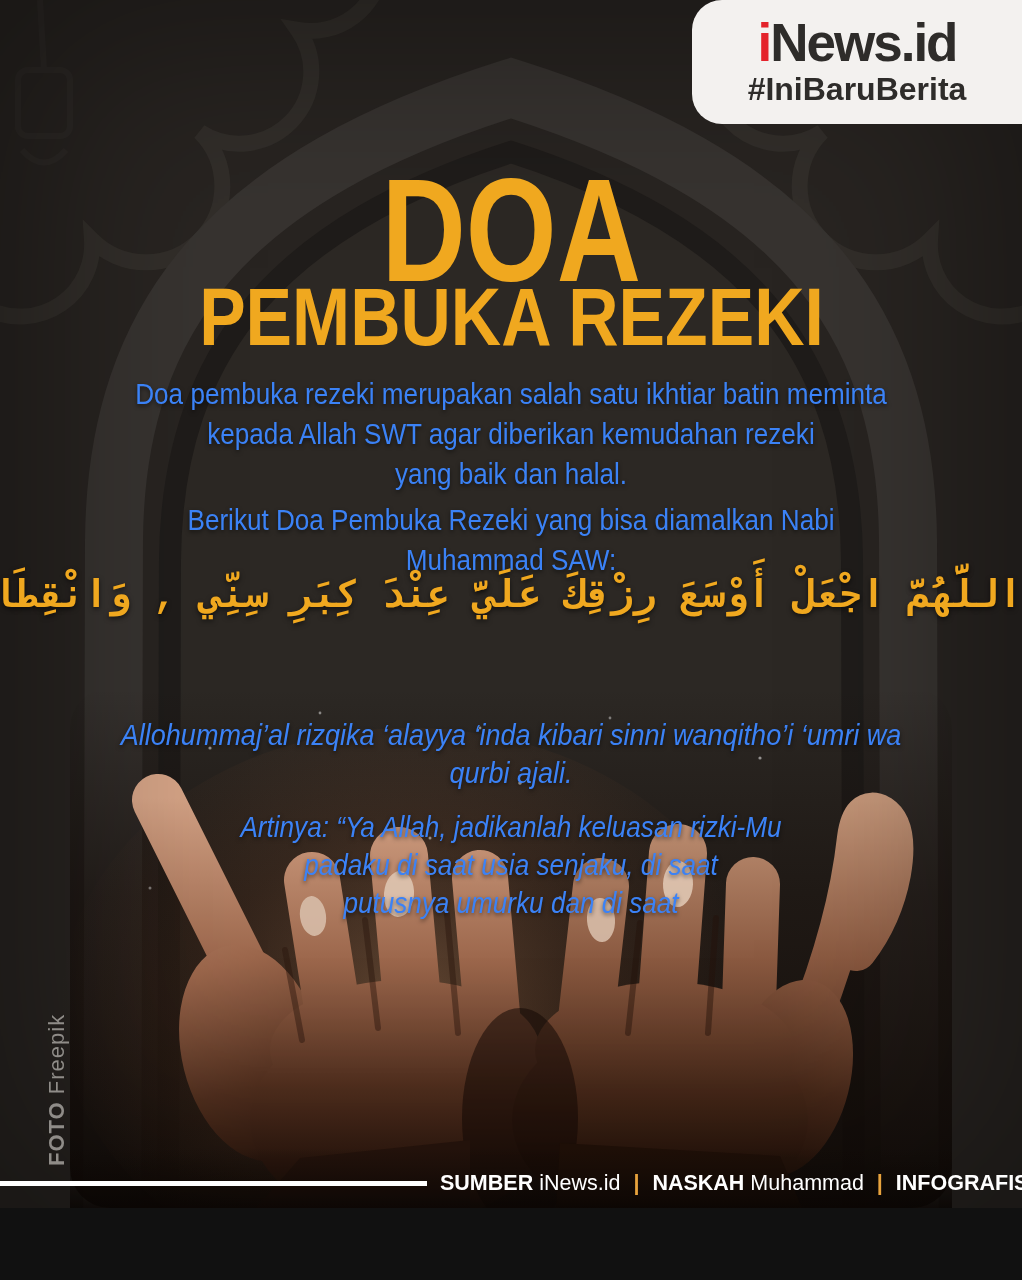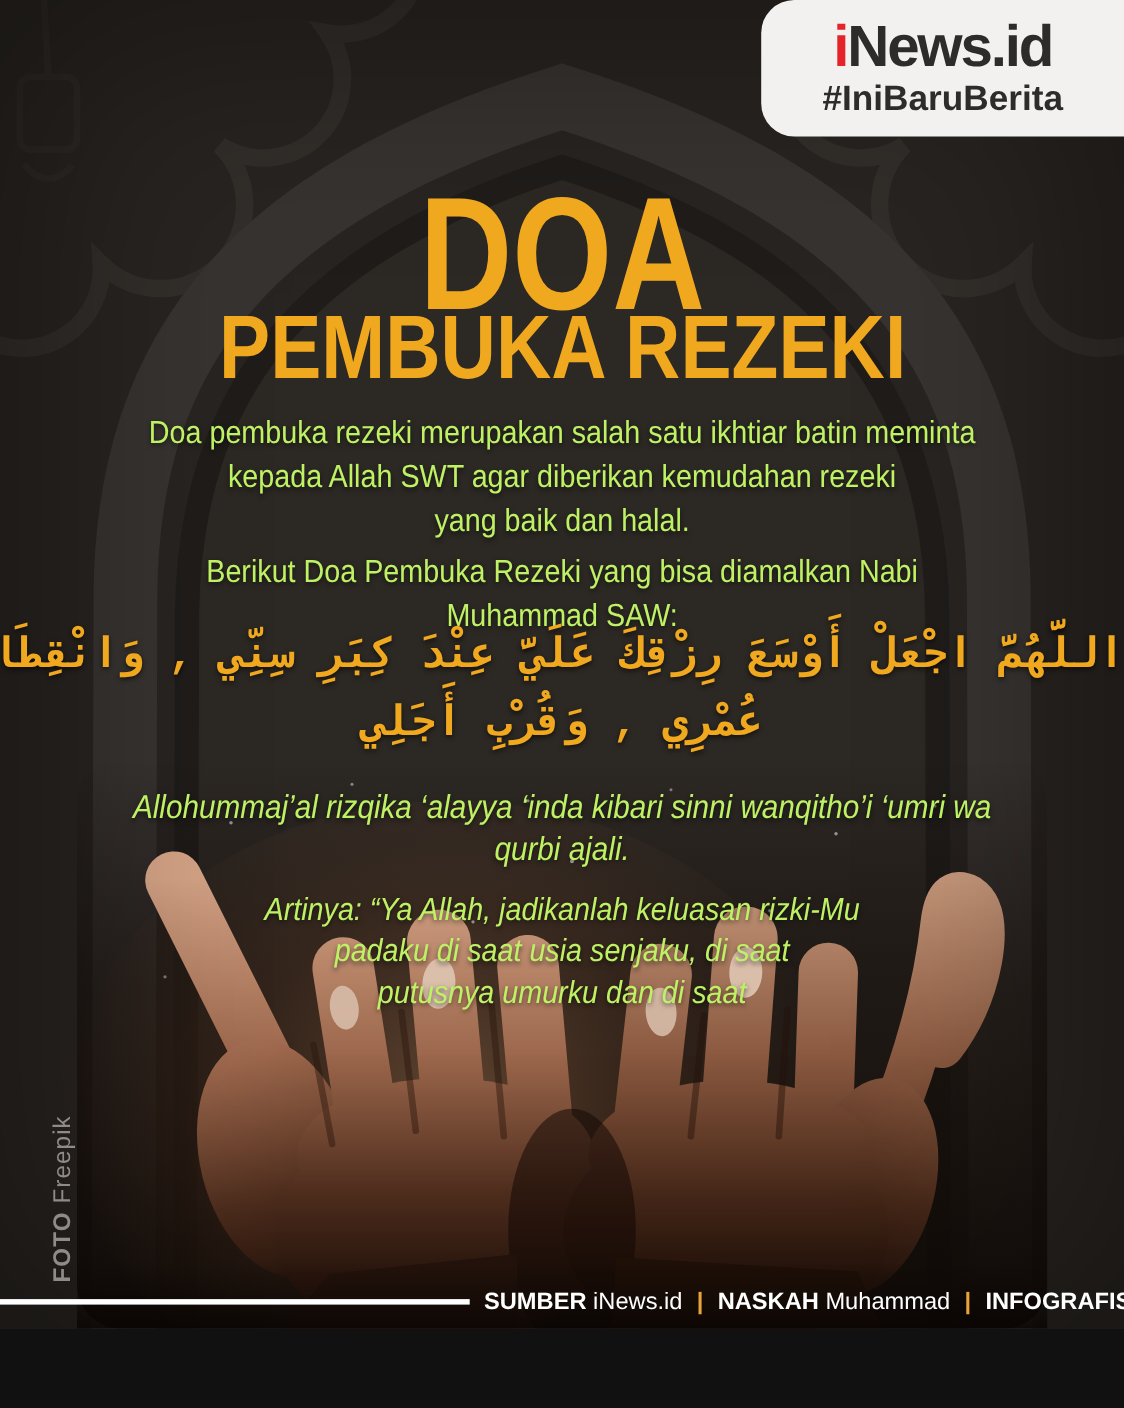--- a/index.html
+++ b/index.html
@@ -26,21 +26,21 @@
   .logo-line .red{color:#E4232B;}
   .logo-tag{font-weight:bold;font-size:32px;line-height:1.25;color:#2E2C2A;letter-spacing:0;}
 
   
   .center-abs{position:absolute;left:0;right:0;text-align:center;z-index:5;}
   .sq{transform:scaleX(.9);transform-origin:50% 50%;}
   .title1{top:158px;color:#F0A81F;font-size:146px;font-weight:700;line-height:1;}
   .title1 .sq{transform:scaleX(.8);display:inline-block;}
   .title2{top:276px;color:#F0A81F;font-size:82px;font-weight:800;line-height:1;}
   .title2 .sq{transform:scaleX(.85);display:inline-block;}
-  .body-text{color:#bef264;font-size:29px;line-height:40px;text-shadow:0 2px 5px rgba(0,0,0,.55);}
+  .body-text{color:#3b82f6;font-size:29px;line-height:40px;text-shadow:0 2px 5px rgba(0,0,0,.55);}
   .intro{top:374px;}
   .lead{top:500px;}
   .arabic{top:566px;color:#F0A81F;font-size:38px;line-height:62px;font-weight:bold;
           text-shadow:0 2px 5px rgba(0,0,0,.6);}
   .arabic div{direction:rtl;white-space:nowrap;font-family:Liberation Mono, monospace;}
   .italic-text{font-style:italic;}
   .translit{top:716px;font-size:30px;line-height:38px;}
   .artinya{top:808px;font-size:29px;line-height:38px;}
 
   
@@ -192,21 +192,20 @@
     <div class="sq">yang baik dan halal.</div>
   </div>
 
   <div class="center-abs body-text lead">
     <div class="sq">Berikut Doa Pembuka Rezeki yang bisa diamalkan Nabi</div>
     <div class="sq">Muhammad SAW:</div>
   </div>
 
   <div class="center-abs arabic">
     <div>اللَّهُمَّ اجْعَلْ أَوْسَعَ رِزْقِكَ عَلَيَّ عِنْدَ كِبَرِ سِنِّي , وَانْقِطَاعِ</div>
-    <div>عُمْرِي , وَقُرْبِ أَجَلِي</div>
   </div>
 
   <div class="center-abs body-text italic-text translit">
     <div class="sq">Allohummaj’al rizqika ‘alayya ‘inda kibari sinni wanqitho’i ‘umri wa</div>
     <div class="sq">qurbi ajali.</div>
   </div>
 
   <div class="center-abs body-text italic-text artinya">
     <div class="sq">Artinya: “Ya Allah, jadikanlah keluasan rizki-Mu</div>
     <div class="sq">padaku di saat usia senjaku, di saat</div>

